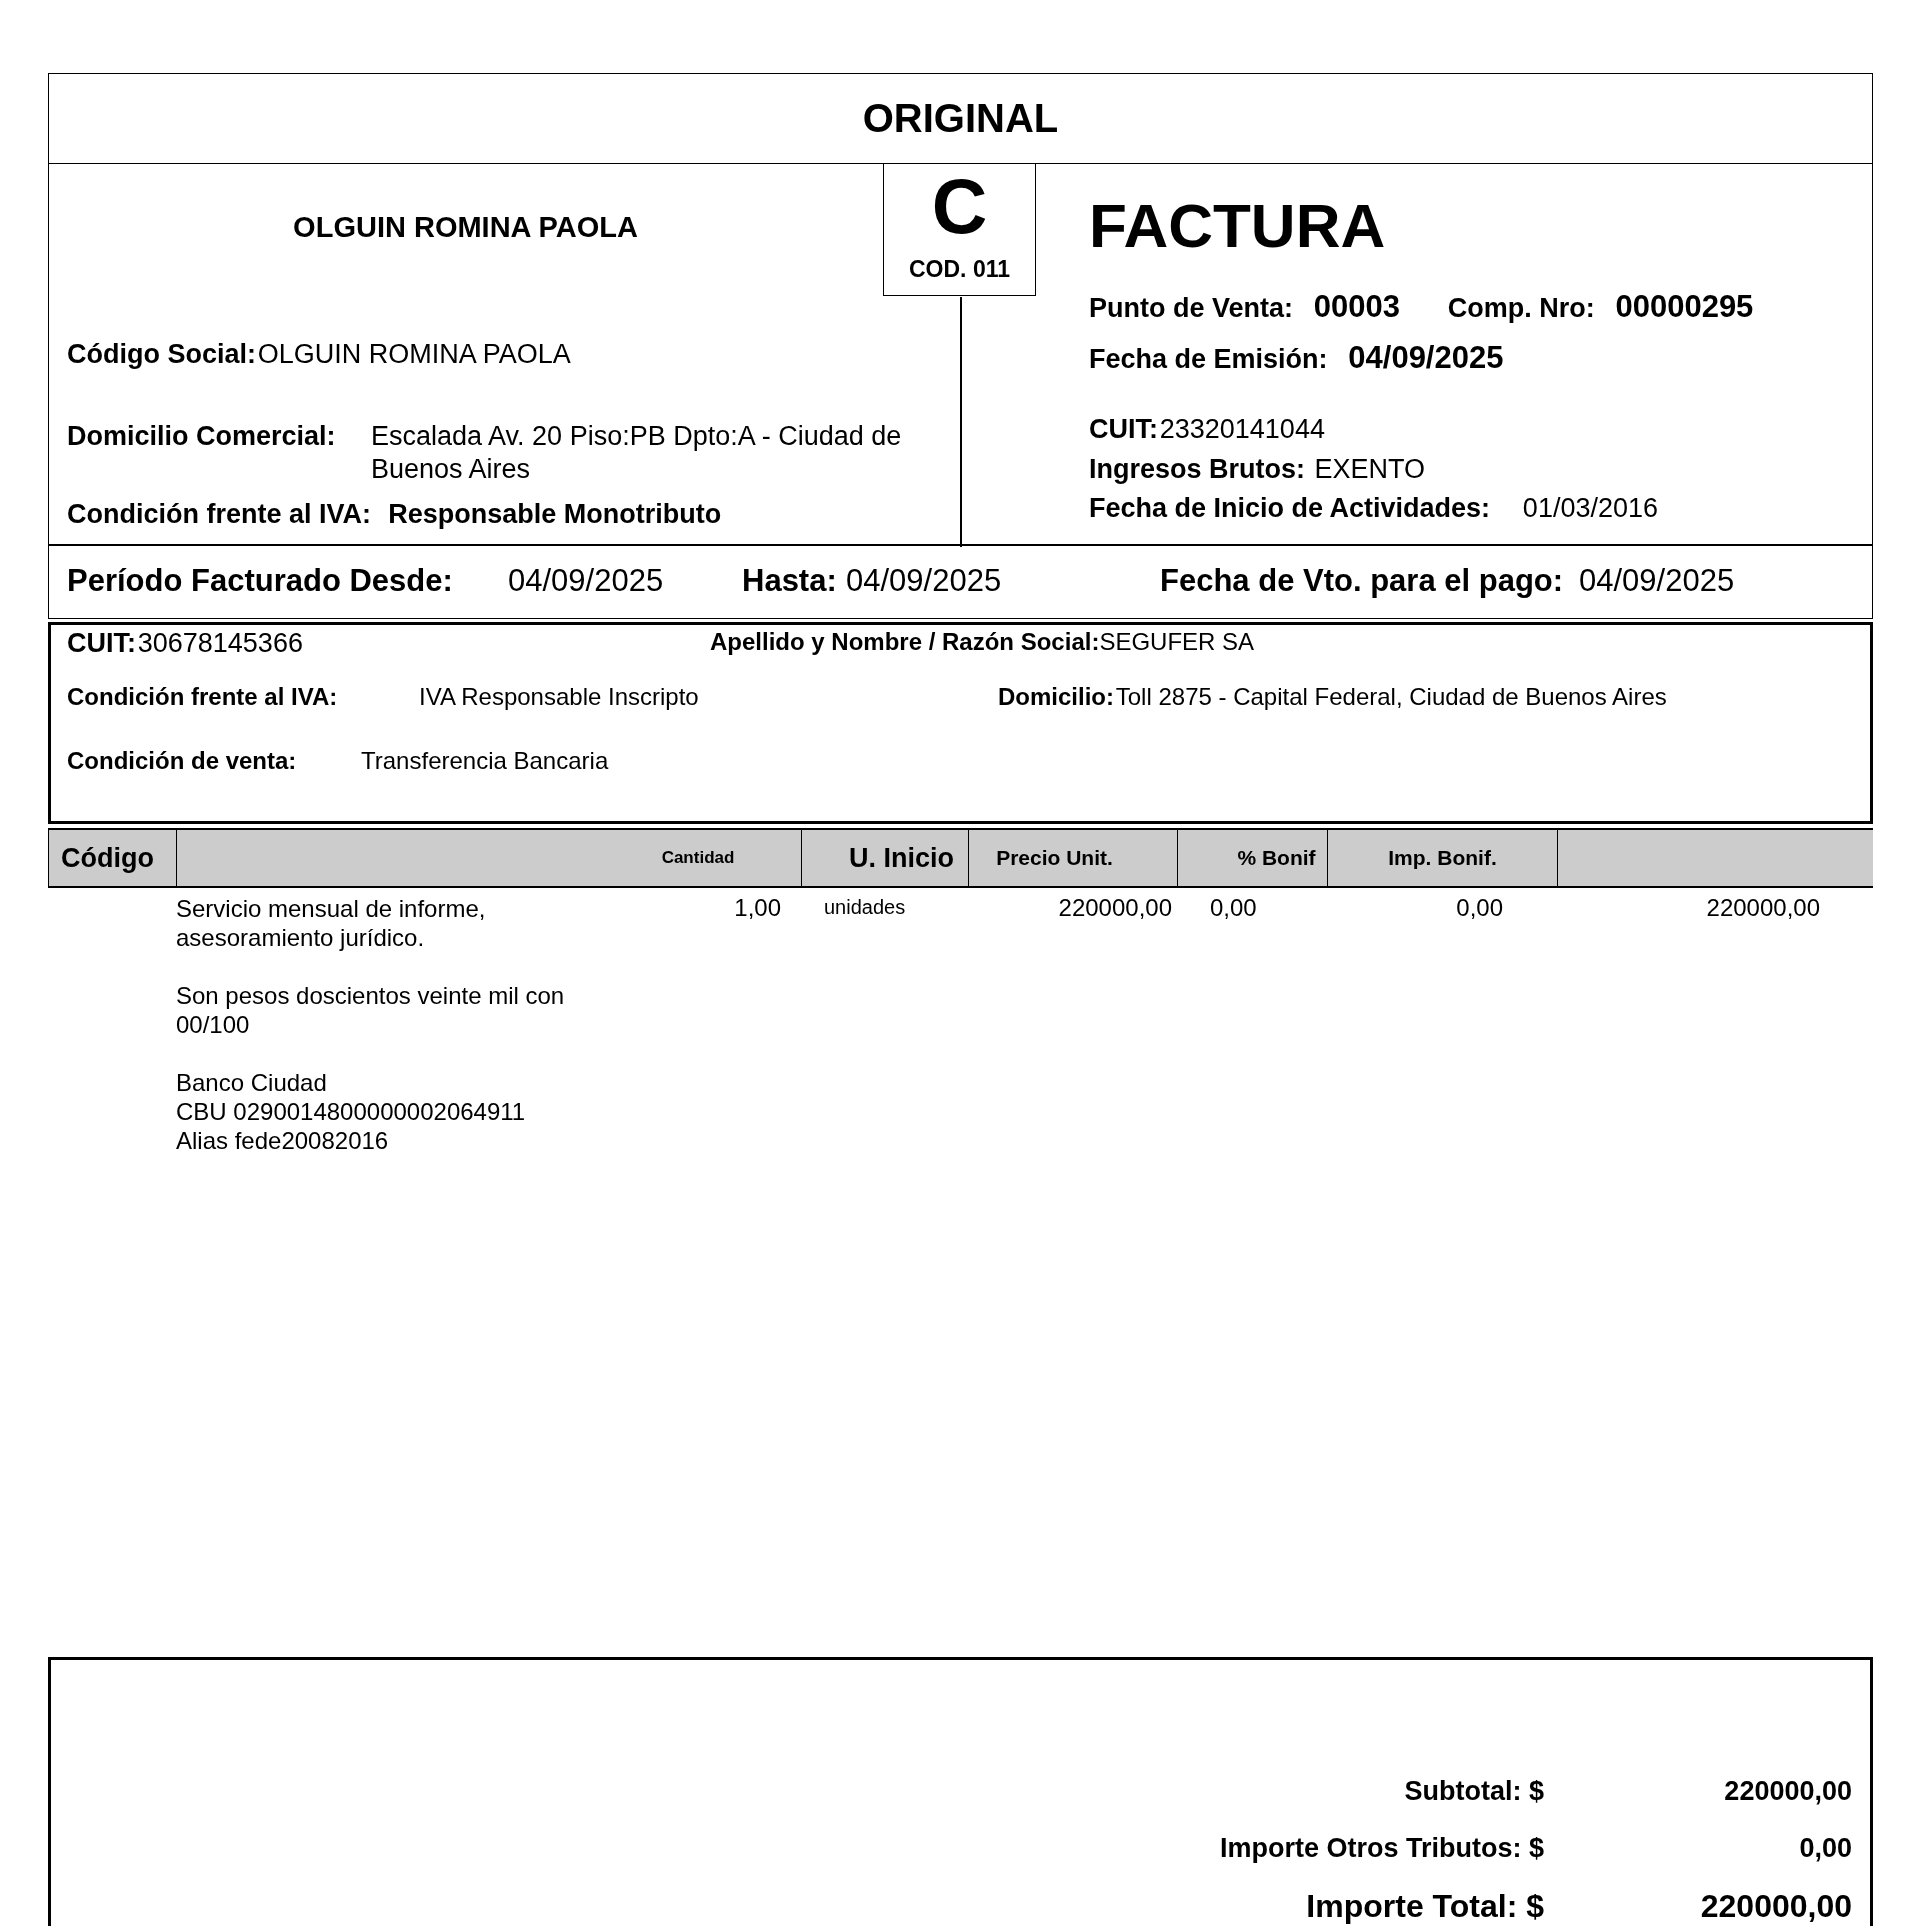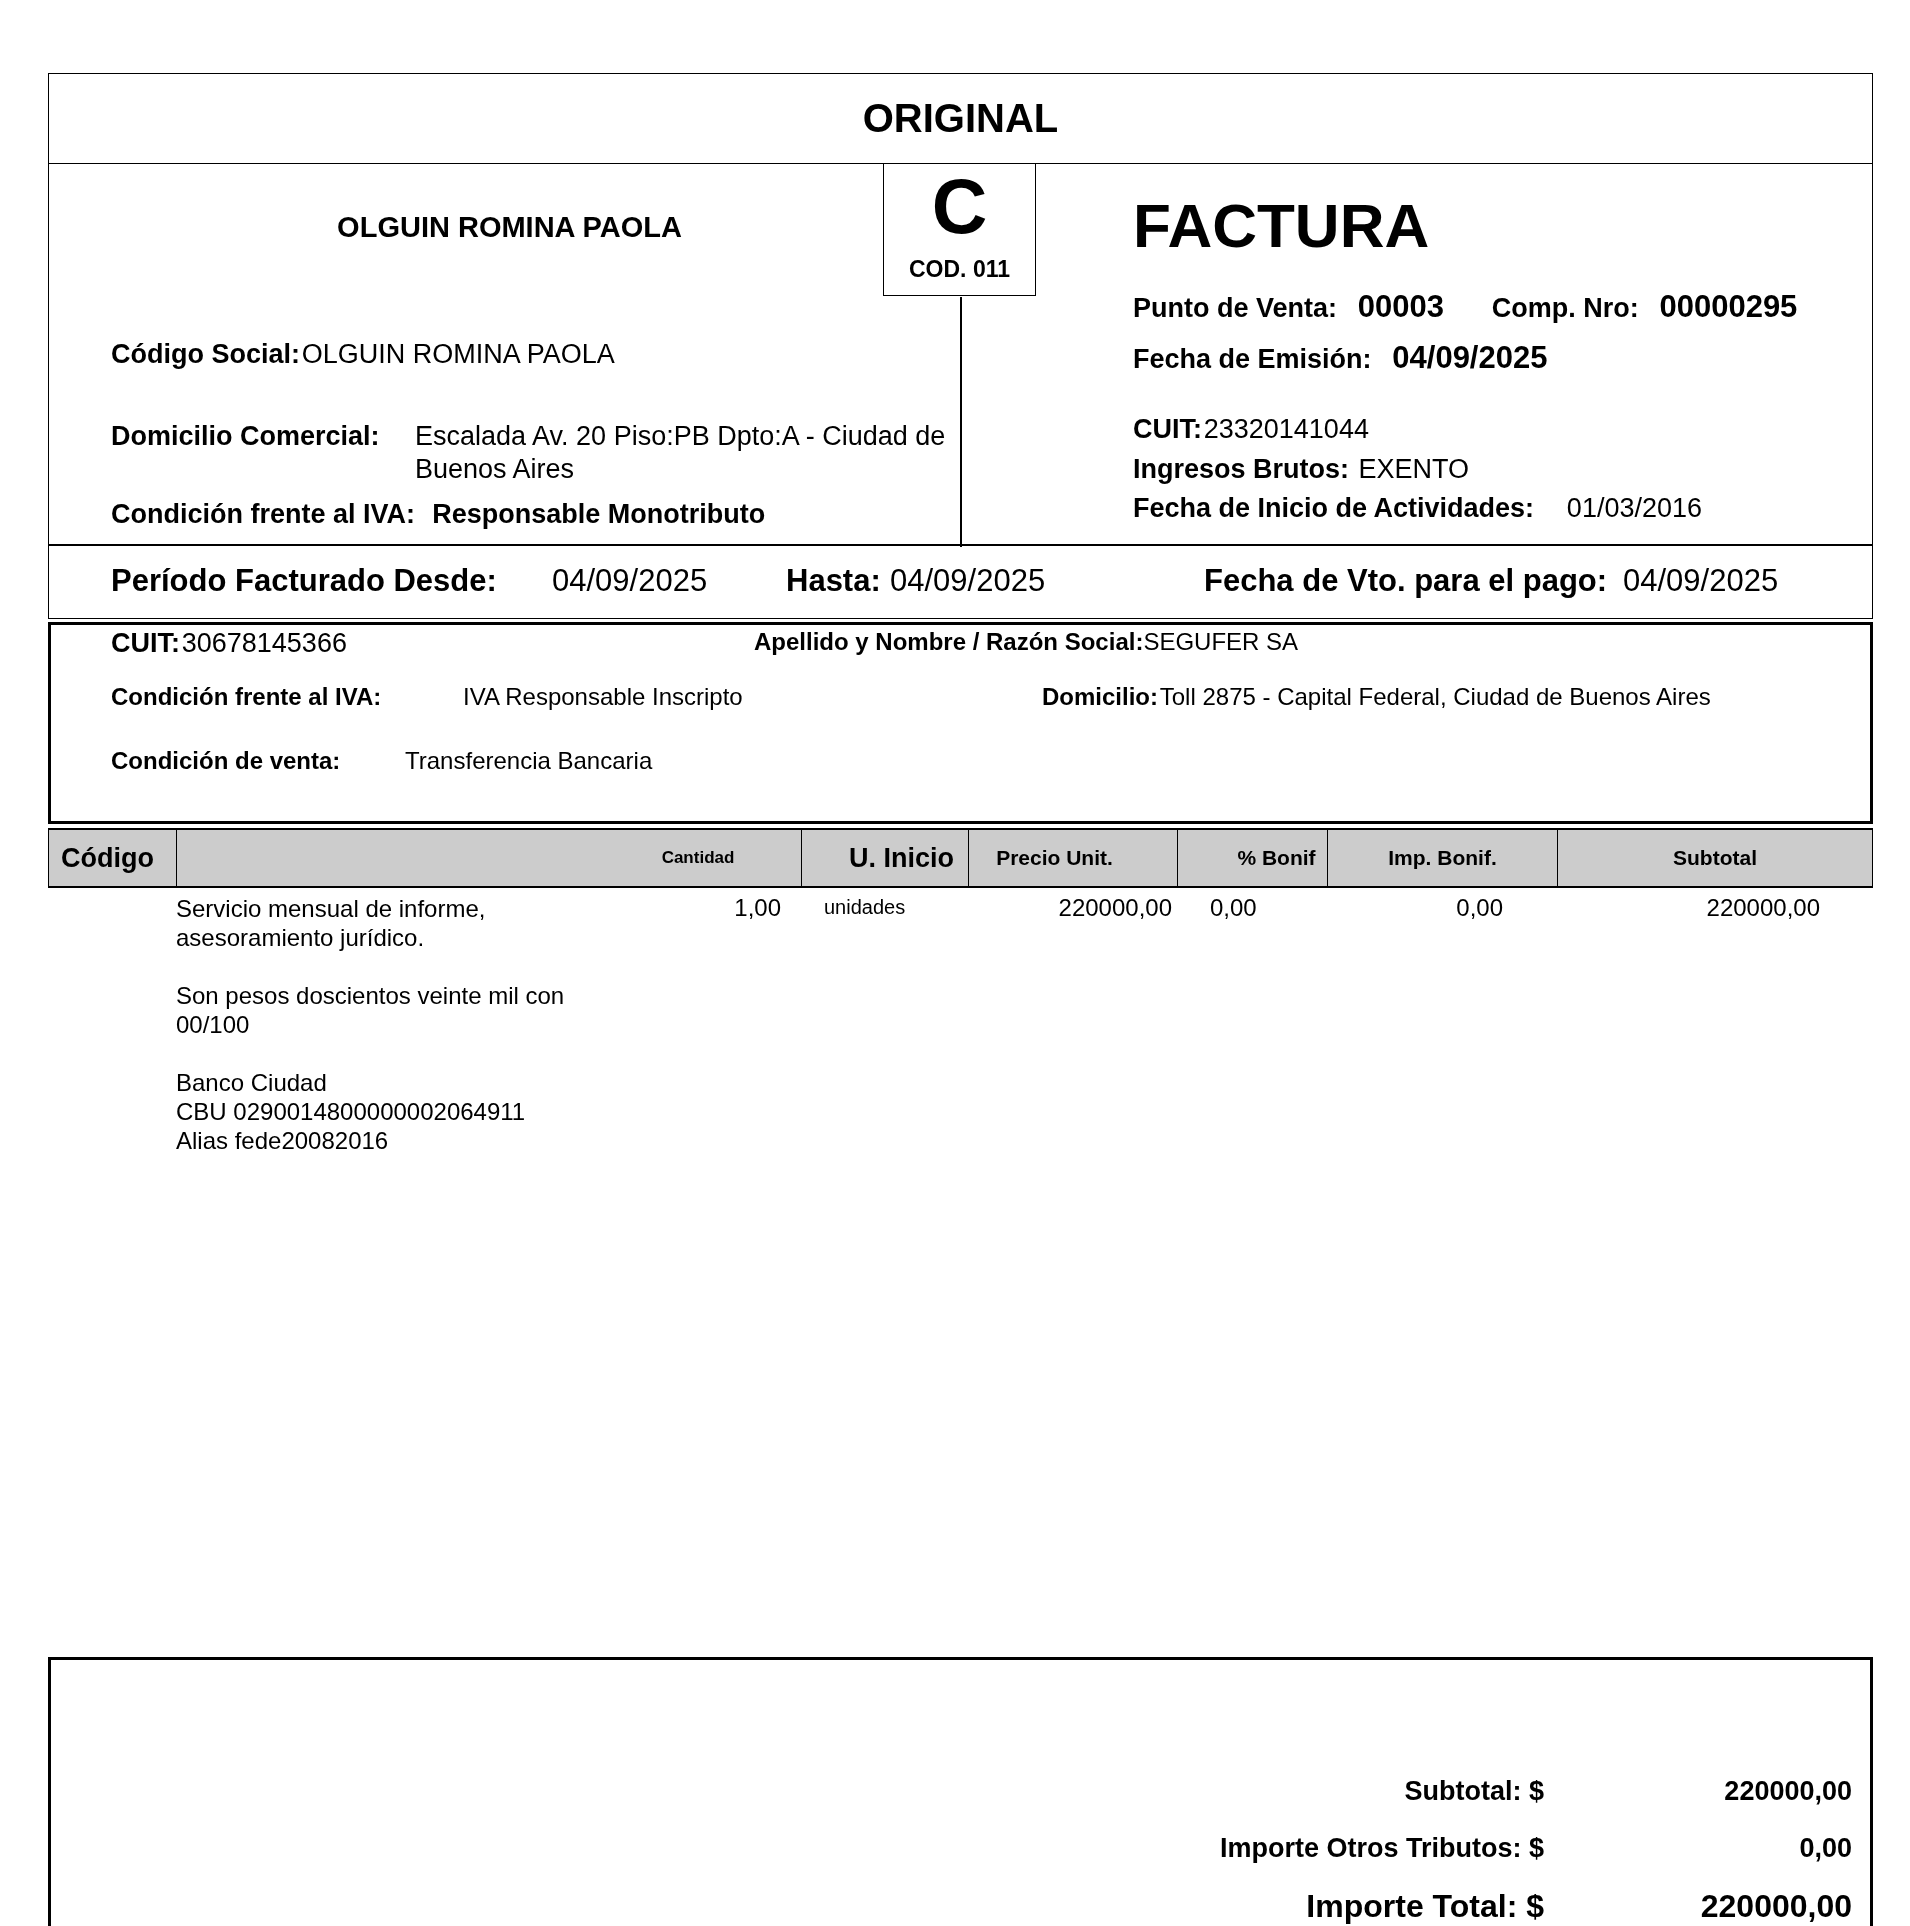--- a/index.html
+++ b/index.html
@@ -1,21 +1,21 @@
 <!DOCTYPE html>
 <html style="font-size:6.2px"><head>
 <meta charset="utf-8">
 <style>
   html, body { margin:0; padding:0; background:#ffffff; }
   body { width:1910px; height:2703px; position:relative; overflow:hidden;
          font-family:"Liberation Sans", sans-serif; color:#000; }
   .abs { position:absolute; }
   .box { position:absolute; border:1.9px solid #000; box-sizing:border-box; }
   .b { font-weight:bold; }
-  .nowrap { white-space:nowrap;padding-left:44px; }
+  .nowrap { white-space:nowrap; }
 
   
   #original-box { left:48px; top:73px; width:1825px; height:91px; border-width:1.9px; }
   #original-title { left:0; right:0; top:22.3px; text-align:center; font-size:40px; font-weight:bold; }
   #header-box { left:48px; top:162px; width:1825px; height:384px; border-width:1.9px; border-top:none; }
   #header-divider { left:960px; top:297px; width:1.5px; height:250px; background:#000; }
   #type-box { left:883px; top:163px; width:153px; height:133px; border:1.9px solid #000; background:#fff; box-sizing:border-box; }
   #type-letter { left:0; right:0; top:3.9px; text-align:center; font-size:77px; font-weight:bold; line-height:77px; }
   #type-code { left:0; right:0; top:92px; text-align:center; font-size:23px; font-weight:bold; }
 
@@ -120,21 +120,20 @@
 <div class="abs nowrap b" style="left:67px;top:747px;font-size:24px;">Condición de venta:</div>
 <div class="abs nowrap" style="left:361px;top:747px;font-size:24px;">Transferencia Bancaria</div>
 
 <div class="abs" id="thead">
   <div class="th" style="left:0;width:129px;padding-left:12px;font-size:27px;border-left:1.2px solid #000;">Código</div>
   <div class="th" style="left:547px;width:207px;justify-content:center;font-size:17px;">Cantidad</div>
   <div class="th" style="left:787px;width:134px;justify-content:center;font-size:27px;">U. Inicio</div>
   <div class="th" style="left:872px;width:258px;justify-content:center;font-size:21px;padding-left:12px;">Precio Unit.</div>
   <div class="th" style="left:1178px;width:102px;justify-content:center;font-size:21px;">% Bonif</div>
   <div class="th" style="left:1280px;width:230px;justify-content:center;font-size:21px;">Imp. Bonif.</div>
-  <div class="th" style="left:1510px;width:315px;justify-content:center;font-size:21px;border-right:1.2px solid #000;">Subtotal</div>
 </div>
 
 <div>
   <div class="cell" style="left:176px;top:894px;line-height:29px;width:462px;">
     <div>Servicio mensual de informe,</div>
     <div>asesoramiento jurídico.</div>
     <div style="height:29px;"></div>
     <div>Son pesos doscientos veinte mil con</div>
     <div>00/100</div>
     <div style="height:29px;"></div>

